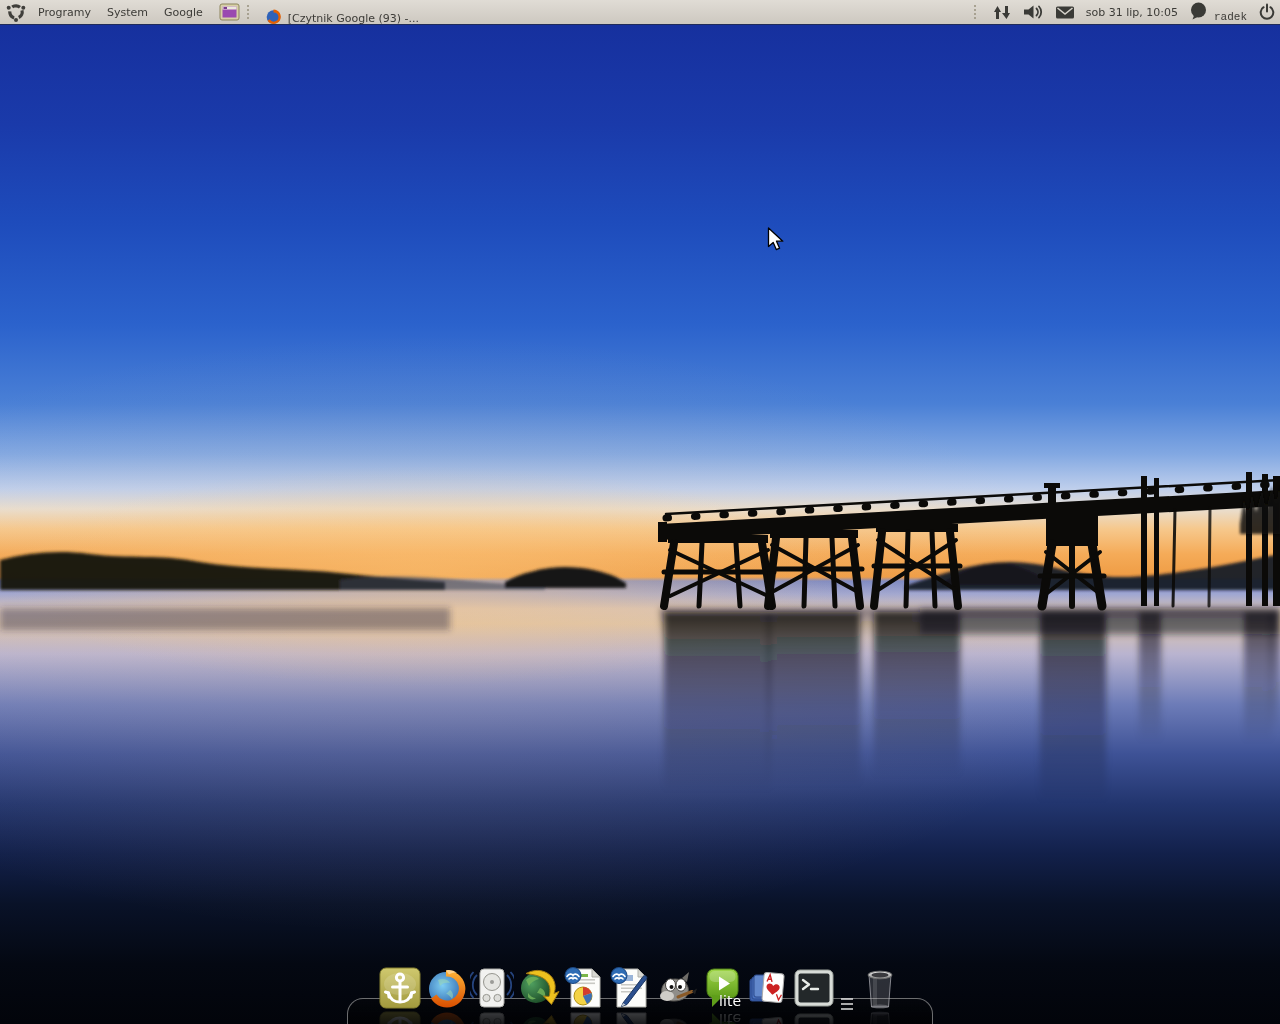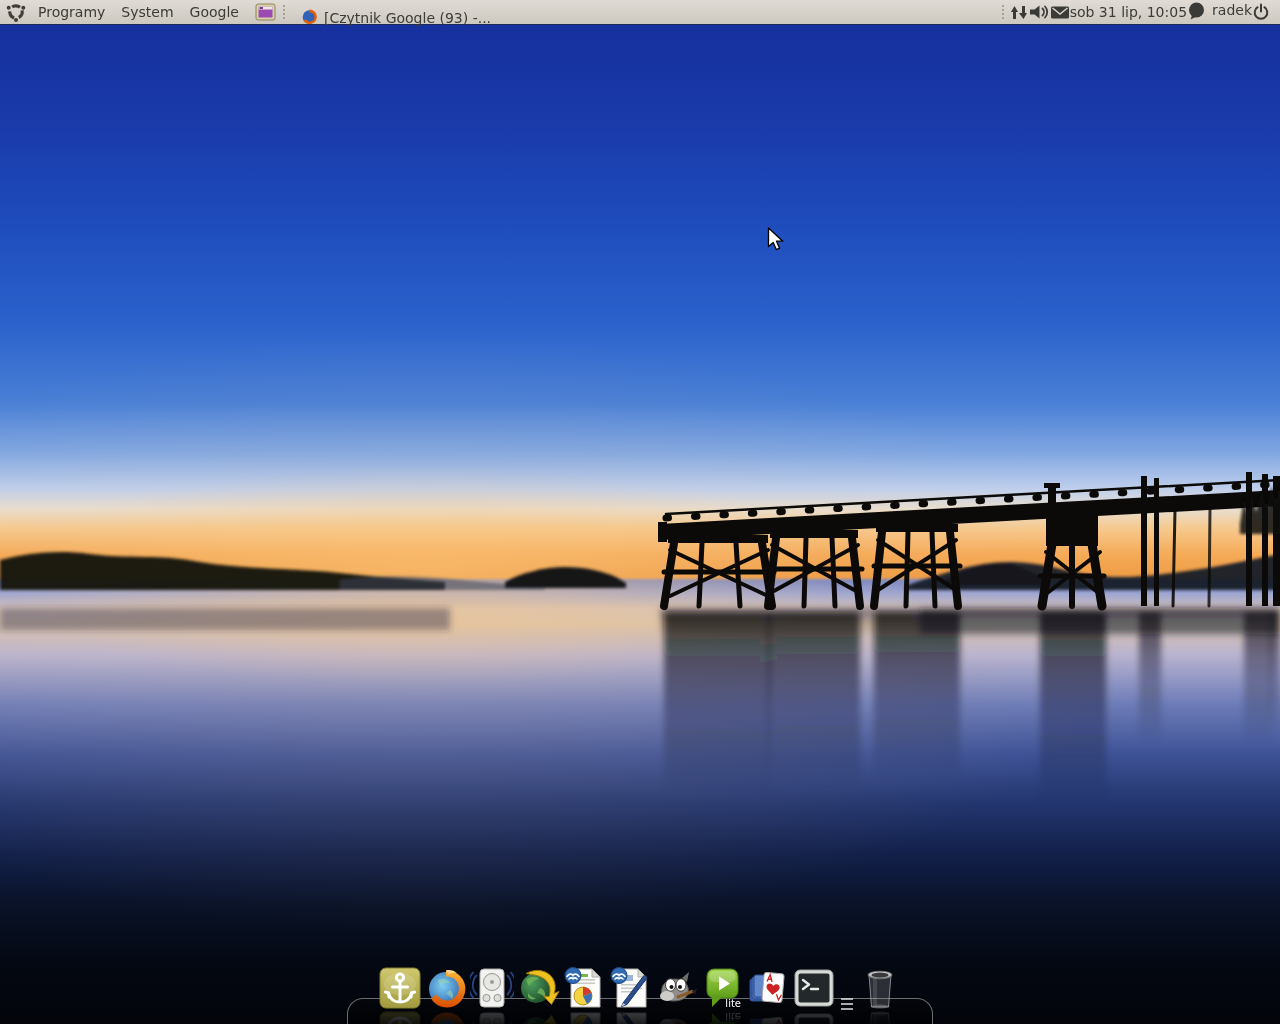--- a/index.html
+++ b/index.html
@@ -3,32 +3,32 @@
 <meta charset="utf-8">
 <style>
   html,body{margin:0;padding:0;width:1280px;height:1024px;overflow:hidden;
     font-family:"DejaVu Sans","Liberation Sans",sans-serif;background:#000;}
   .screen{position:relative;width:1280px;height:1024px;overflow:hidden;}
 
   
   .panel{position:absolute;top:0;left:0;width:1280px;height:24px;
     background:linear-gradient(#e0dcd5,#cdc8c0);
     box-shadow:0 1px 0 rgba(40,40,35,.55);
-    display:flex;align-items:center;font-size:14px;color:#3c3b37;z-index:50;}
+    display:flex;align-items:center;font-size:11px;color:#3c3b37;z-index:50;}
   .panel .menu-item{padding:0 8px;height:24px;display:flex;align-items:center;cursor:default;}
   .p-logo{margin:0 4px 0 6px;display:flex;align-items:center;}
   .p-launcher{margin:0 3px 0 8px;display:flex;align-items:center;}
   .p-handle{display:flex;flex-direction:column;gap:2px;margin:0 4px;}
   .p-handle i{width:2px;height:2px;border-radius:50%;background:#97917e;display:block;}
   .win-entry{display:flex;align-items:center;gap:6px;margin-left:6px;padding:1px 6px;height:21px;margin-top:12px;}
   .win-title{white-space:nowrap;}
-  .p-right{margin-left:auto;display:flex;align-items:center;padding-right:10px;}
+  .p-right{margin-left:auto;display:flex;align-items:center;gap:11px;padding-right:4px;}
   .tray-ico{display:flex;align-items:center;}
   .clock{white-space:nowrap;}
-  .session{display:flex;align-items:flex-start;gap:6px;}
+  .session{display:flex;align-items:flex-end;gap:6px;font-family:Liberation Mono, monospace;}
 
   
   .wallpaper{position:absolute;top:24px;left:0;width:1280px;height:1000px;
     background:
       radial-gradient(420px 110px at 33% 55.2%, rgba(255,200,120,.45), rgba(255,200,120,0) 100%),
       radial-gradient(700px 300px at 33% 61%, rgba(235,195,155,.18), rgba(235,195,155,0) 100%),
       linear-gradient(180deg,
         #16309e 0%, #1a3aaa 10%, #1e4cbc 20%, #2b62cc 30%, #4a80d6 38%,
         #82a8e2 43%, #bfcfec 46.5%, #e9decf 48.5%, #f6c88c 50.5%, #f5ab58 53%,
         #ef9c44 55.3%, #7a88c4 55.7%, #9fa6d2 57%, #d3c2bc 58.5%, #d9c3ae 60%,
@@ -46,21 +46,21 @@
   .di{position:relative;width:46px;height:66px;overflow:hidden;z-index:2;}
   .di-icon{position:absolute;bottom:14px;left:1px;width:44px;height:44px;}
   .di-icon svg{display:block;}
   .di .refl{position:absolute;top:52px;left:1px;width:44px;height:44px;
     transform:scaleY(-1);opacity:.28;
     -webkit-mask-image:linear-gradient(to top, rgba(0,0,0,.9), transparent 55%);
     mask-image:linear-gradient(to top, rgba(0,0,0,.9), transparent 55%);}
   .di-sep{width:20px;}
   .di-sep .seplines{position:absolute;bottom:14px;left:4px;display:flex;flex-direction:column;gap:3px;}
   .di-sep .seplines i{display:block;width:12px;height:2px;background:rgba(225,225,225,.75);}
-  .lite-label{position:absolute;bottom:1px;right:3px;font-size:10px;color:#fff;
+  .lite-label{position:absolute;bottom:1px;right:3px;font-size:14px;color:#fff;
     text-shadow:0 1px 1px rgba(0,0,0,.8);font-family:"DejaVu Sans",sans-serif;}
 
   
   .cursor{position:absolute;left:767px;top:227px;z-index:99;}
 </style>
 </head>
 <body>
 
 <div class="screen">
 

